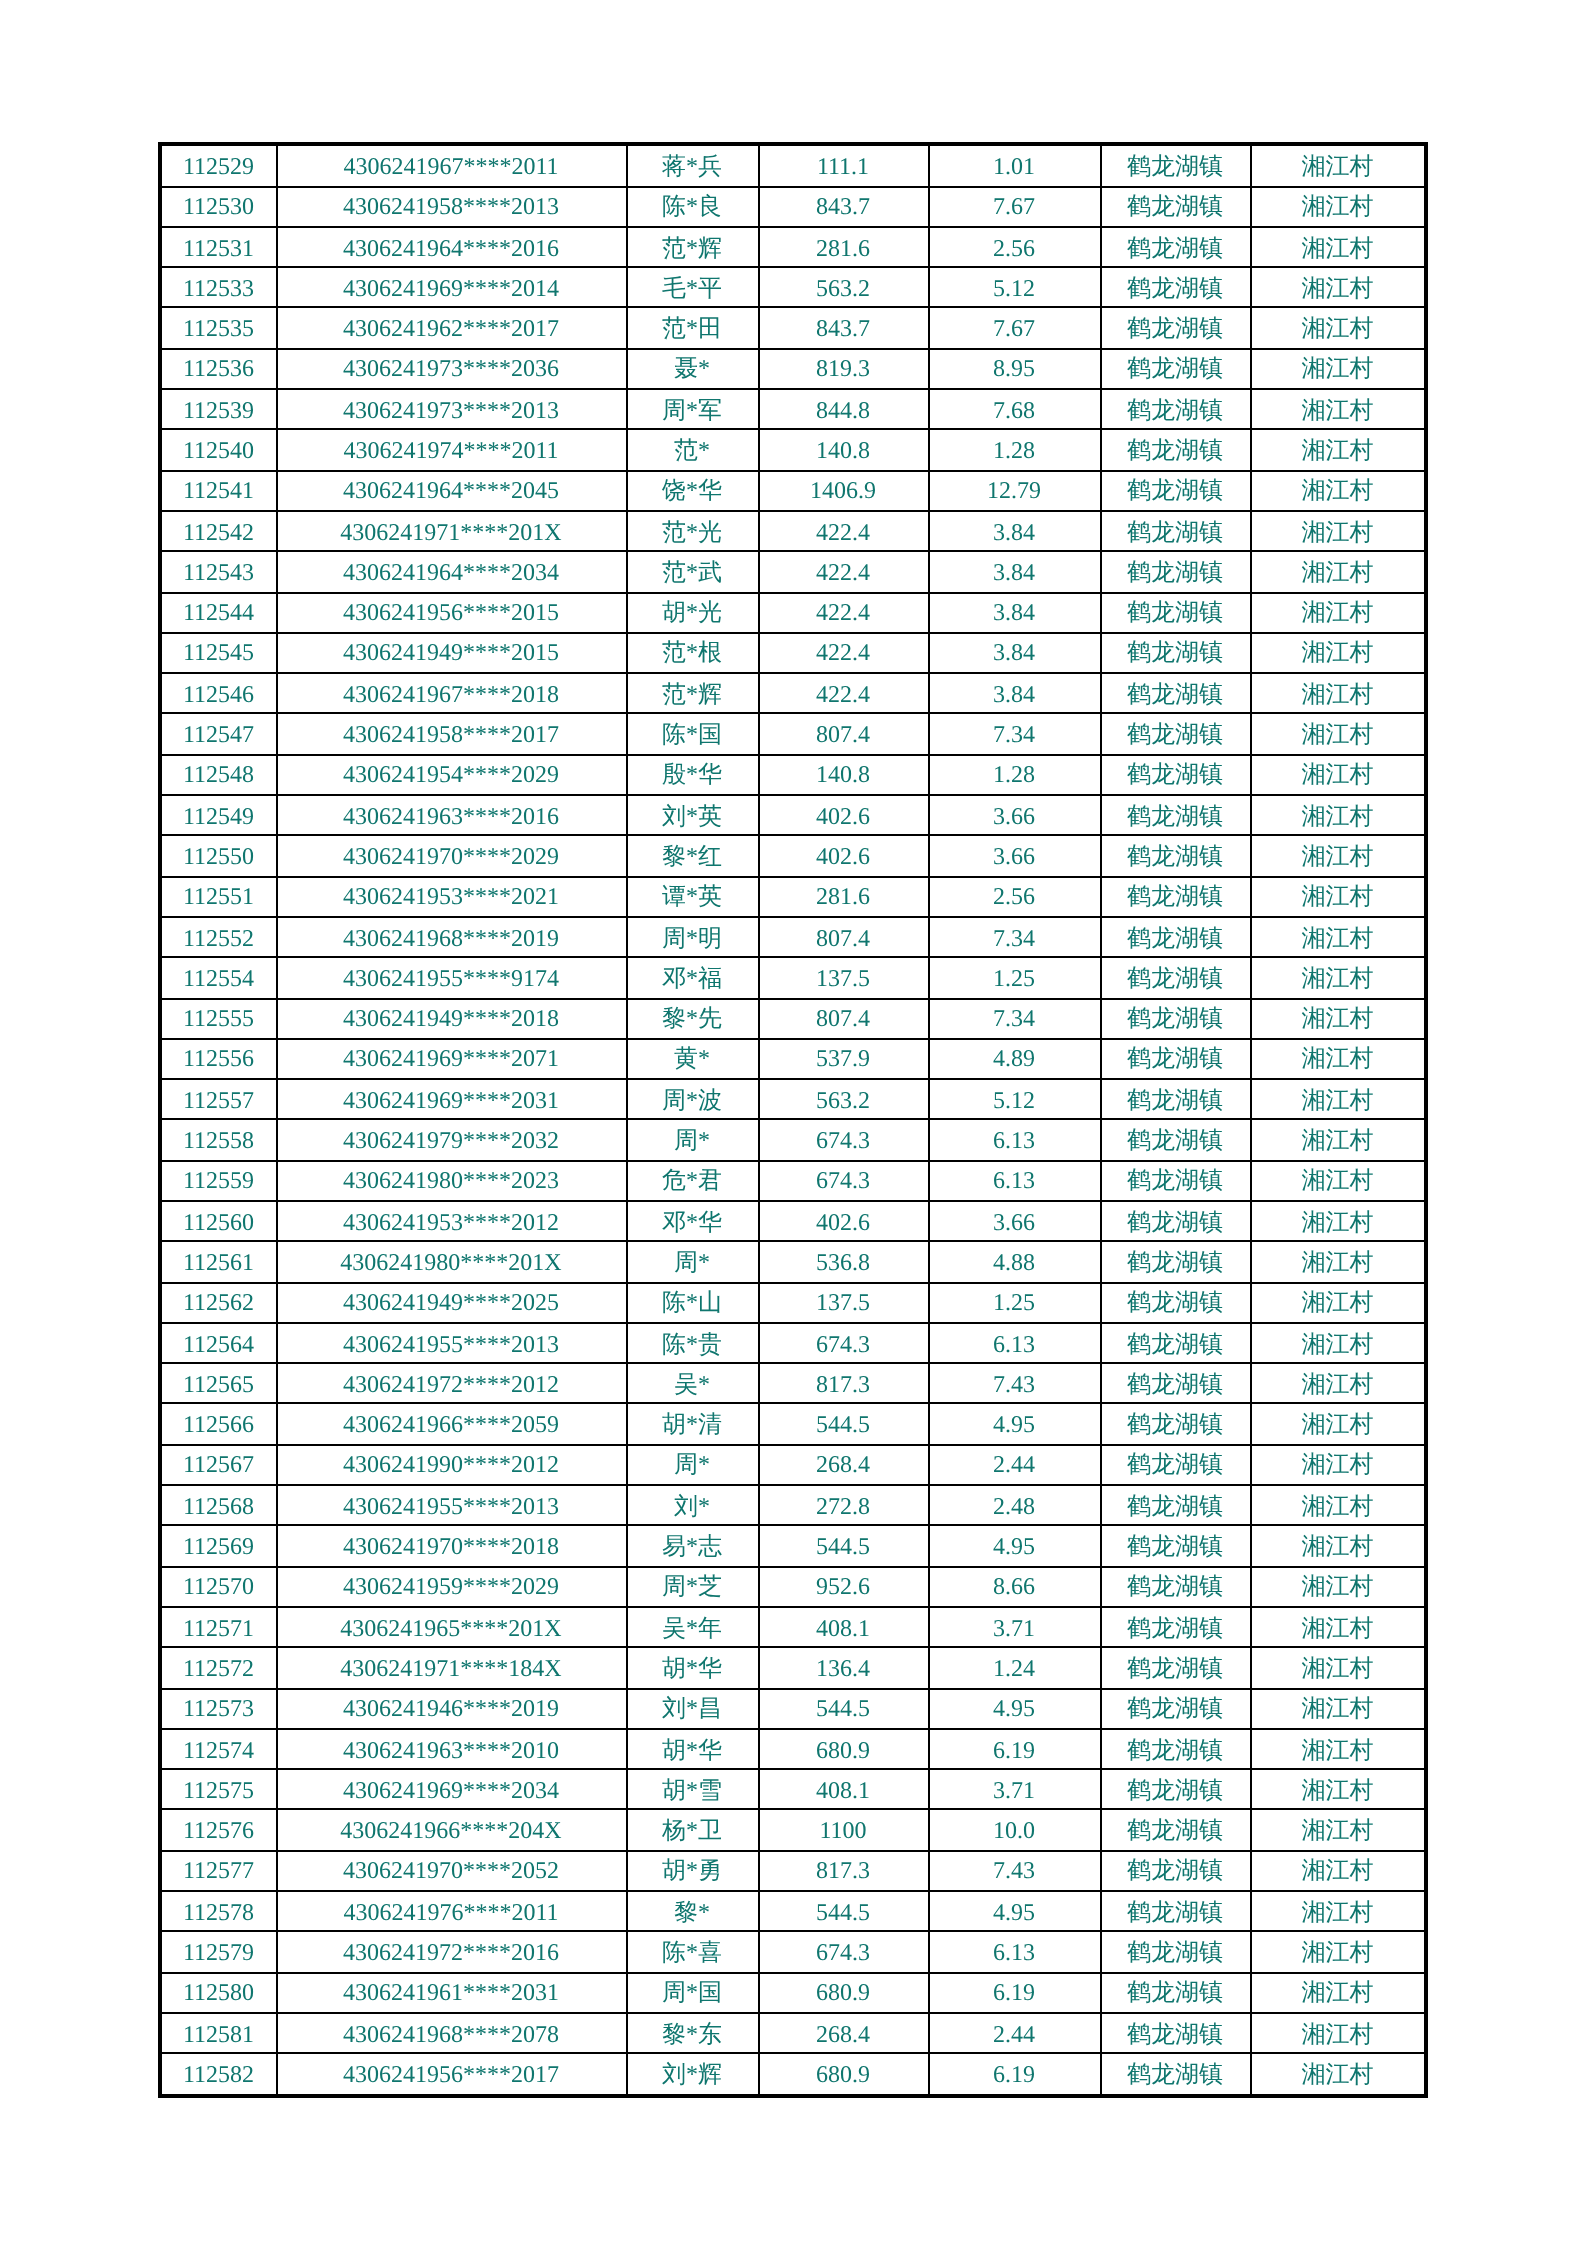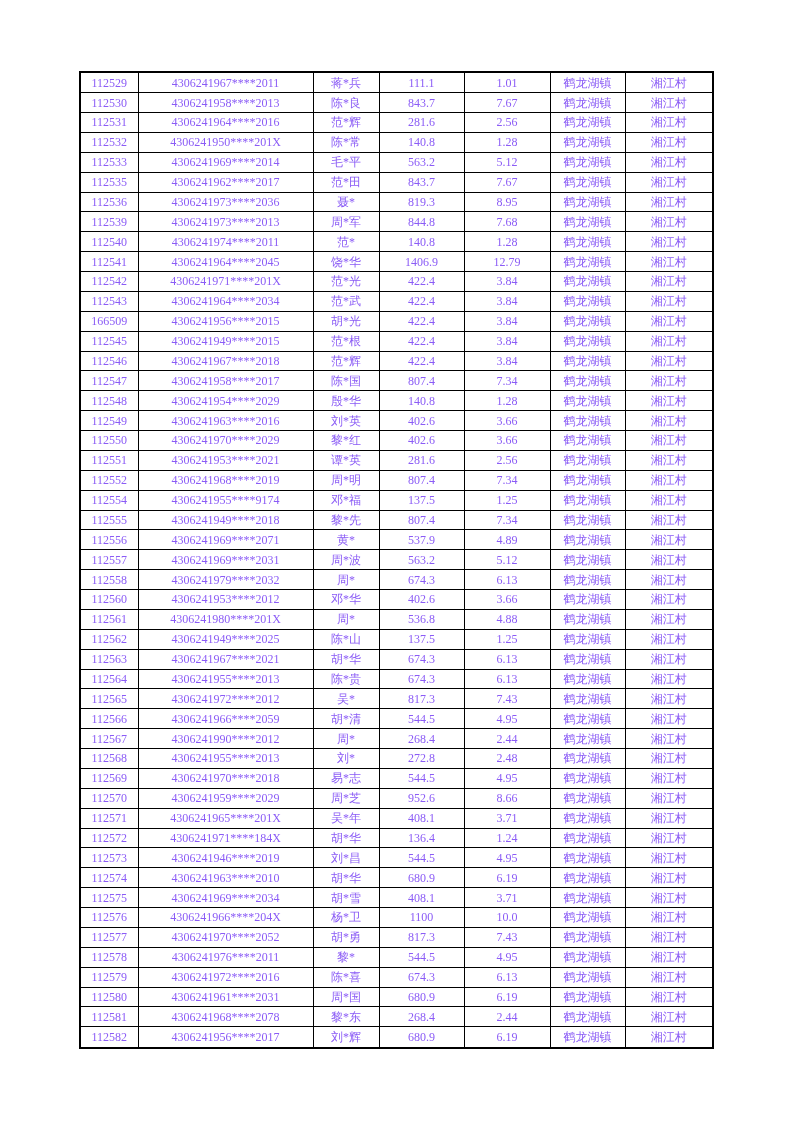--- a/index.html
+++ b/index.html
@@ -5,21 +5,21 @@
   html, body { margin: 0; padding: 0; }
   body { background: #e8e8e8; }
   .page {
     position: relative;
     width: 794px;
     height: 1122px;
     margin: 0 auto;
     background: #ffffff;
     overflow: hidden;
     font-family: "Liberation Serif", "DejaVu Serif", serif;
-    color: #8b5cf6;
+    color: #0f766e;
   }
   table.records {
     position: absolute;
     left: 79px;
     top: 71px;
     width: 633px;
     height: 978px;
     border-collapse: collapse;
     table-layout: fixed;
     border: 2px solid #000;
@@ -72,29 +72,20 @@
         <tr>
     <td class="num">112531</td>
     <td class="num">4306241964****2016</td>
     <td>范*辉</td>
     <td class="num">281.6</td>
     <td class="num">2.56</td>
     <td>鹤龙湖镇</td>
     <td>湘江村</td>
   </tr>
         <tr>
-    <td class="num">112532</td>
-    <td class="num">4306241950****201X</td>
-    <td>陈*常</td>
-    <td class="num">140.8</td>
-    <td class="num">1.28</td>
-    <td>鹤龙湖镇</td>
-    <td>湘江村</td>
-  </tr>
-        <tr>
     <td class="num">112533</td>
     <td class="num">4306241969****2014</td>
     <td>毛*平</td>
     <td class="num">563.2</td>
     <td class="num">5.12</td>
     <td>鹤龙湖镇</td>
     <td>湘江村</td>
   </tr>
         <tr>
     <td class="num">112535</td>
@@ -153,21 +144,21 @@
         <tr>
     <td class="num">112543</td>
     <td class="num">4306241964****2034</td>
     <td>范*武</td>
     <td class="num">422.4</td>
     <td class="num">3.84</td>
     <td>鹤龙湖镇</td>
     <td>湘江村</td>
   </tr>
         <tr>
-    <td class="num">166509</td>
+    <td class="num">112544</td>
     <td class="num">4306241956****2015</td>
     <td>胡*光</td>
     <td class="num">422.4</td>
     <td class="num">3.84</td>
     <td>鹤龙湖镇</td>
     <td>湘江村</td>
   </tr>
         <tr>
     <td class="num">112545</td>
     <td class="num">4306241949****2015</td>
@@ -279,20 +270,29 @@
         <tr>
     <td class="num">112558</td>
     <td class="num">4306241979****2032</td>
     <td>周*</td>
     <td class="num">674.3</td>
     <td class="num">6.13</td>
     <td>鹤龙湖镇</td>
     <td>湘江村</td>
   </tr>
         <tr>
+    <td class="num">112559</td>
+    <td class="num">4306241980****2023</td>
+    <td>危*君</td>
+    <td class="num">674.3</td>
+    <td class="num">6.13</td>
+    <td>鹤龙湖镇</td>
+    <td>湘江村</td>
+  </tr>
+        <tr>
     <td class="num">112560</td>
     <td class="num">4306241953****2012</td>
     <td>邓*华</td>
     <td class="num">402.6</td>
     <td class="num">3.66</td>
     <td>鹤龙湖镇</td>
     <td>湘江村</td>
   </tr>
         <tr>
     <td class="num">112561</td>
@@ -306,29 +306,20 @@
         <tr>
     <td class="num">112562</td>
     <td class="num">4306241949****2025</td>
     <td>陈*山</td>
     <td class="num">137.5</td>
     <td class="num">1.25</td>
     <td>鹤龙湖镇</td>
     <td>湘江村</td>
   </tr>
         <tr>
-    <td class="num">112563</td>
-    <td class="num">4306241967****2021</td>
-    <td>胡*华</td>
-    <td class="num">674.3</td>
-    <td class="num">6.13</td>
-    <td>鹤龙湖镇</td>
-    <td>湘江村</td>
-  </tr>
-        <tr>
     <td class="num">112564</td>
     <td class="num">4306241955****2013</td>
     <td>陈*贵</td>
     <td class="num">674.3</td>
     <td class="num">6.13</td>
     <td>鹤龙湖镇</td>
     <td>湘江村</td>
   </tr>
         <tr>
     <td class="num">112565</td>

